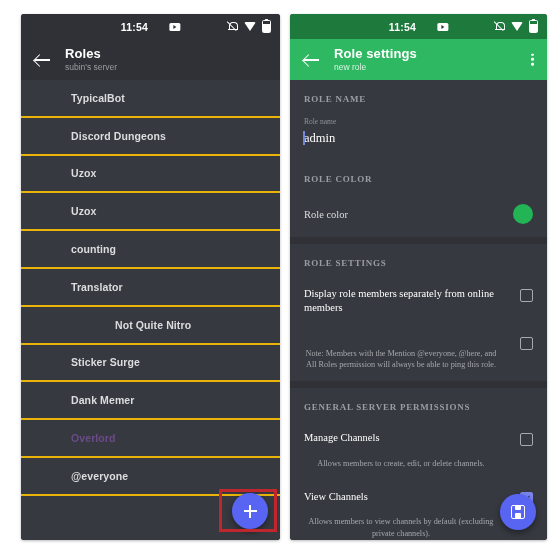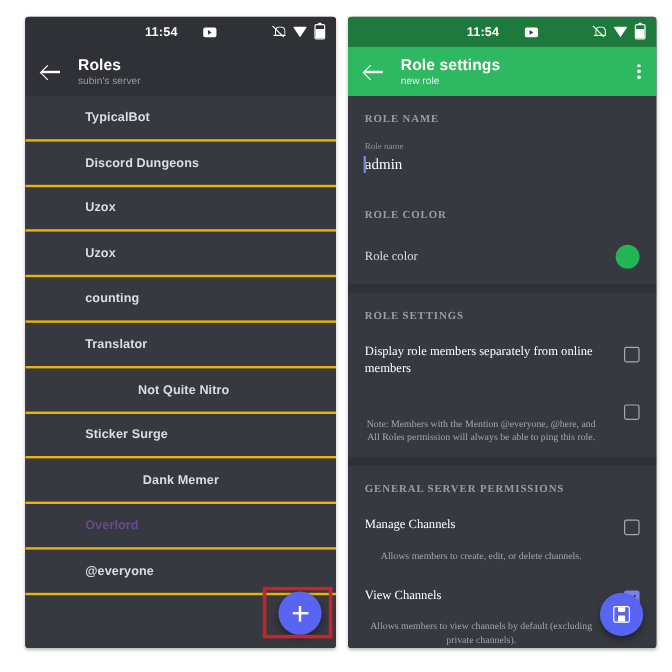--- a/index.html
+++ b/index.html
@@ -401,21 +401,21 @@
         <div class="role-row">
           <span style="color: rgb(220, 221, 222);">Translator</span>
         </div>
         <div class="role-row">
           <span style="color: rgb(220, 221, 222); padding-left: 44px;">Not Quite Nitro</span>
         </div>
         <div class="role-row">
           <span style="color: rgb(220, 221, 222);">Sticker Surge</span>
         </div>
         <div class="role-row">
-          <span style="color: rgb(220, 221, 222); margin-left: 48px;">Dank Memer</span>
+          <span style="color: rgb(220, 221, 222);">Dank Memer</span>
         </div>
         <div class="role-row">
           <span style="color: rgb(107, 74, 138);">Overlord</span>
         </div>
         <div class="role-row">
           <span style="color: rgb(220, 221, 222);">@everyone</span>
         </div>
       </div>
 
     <div class="fab" id="fab-add">

